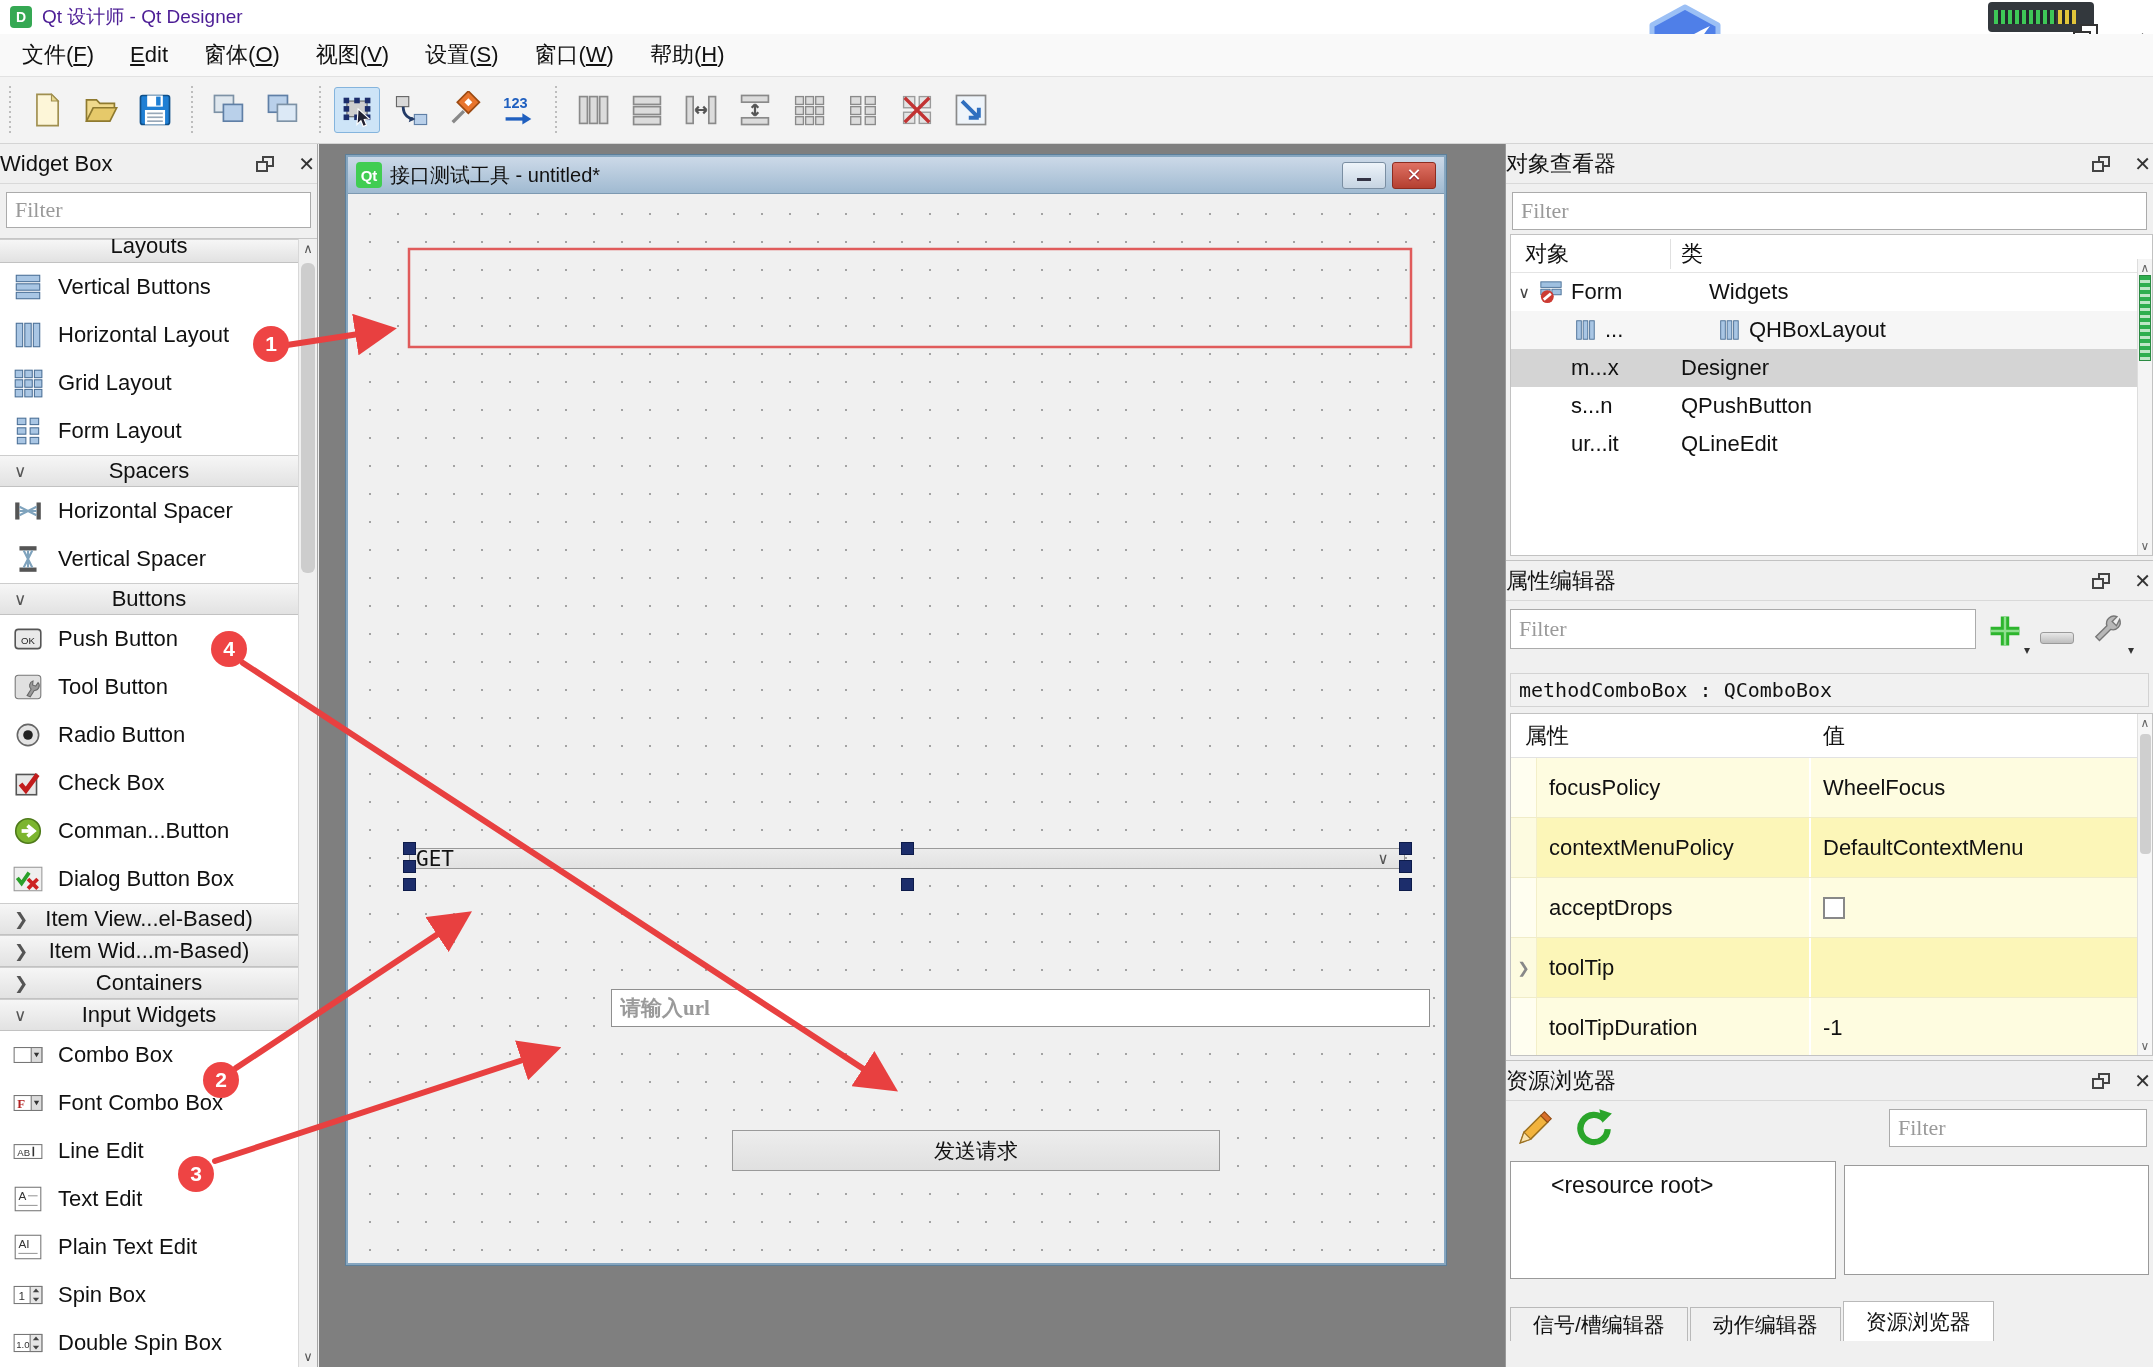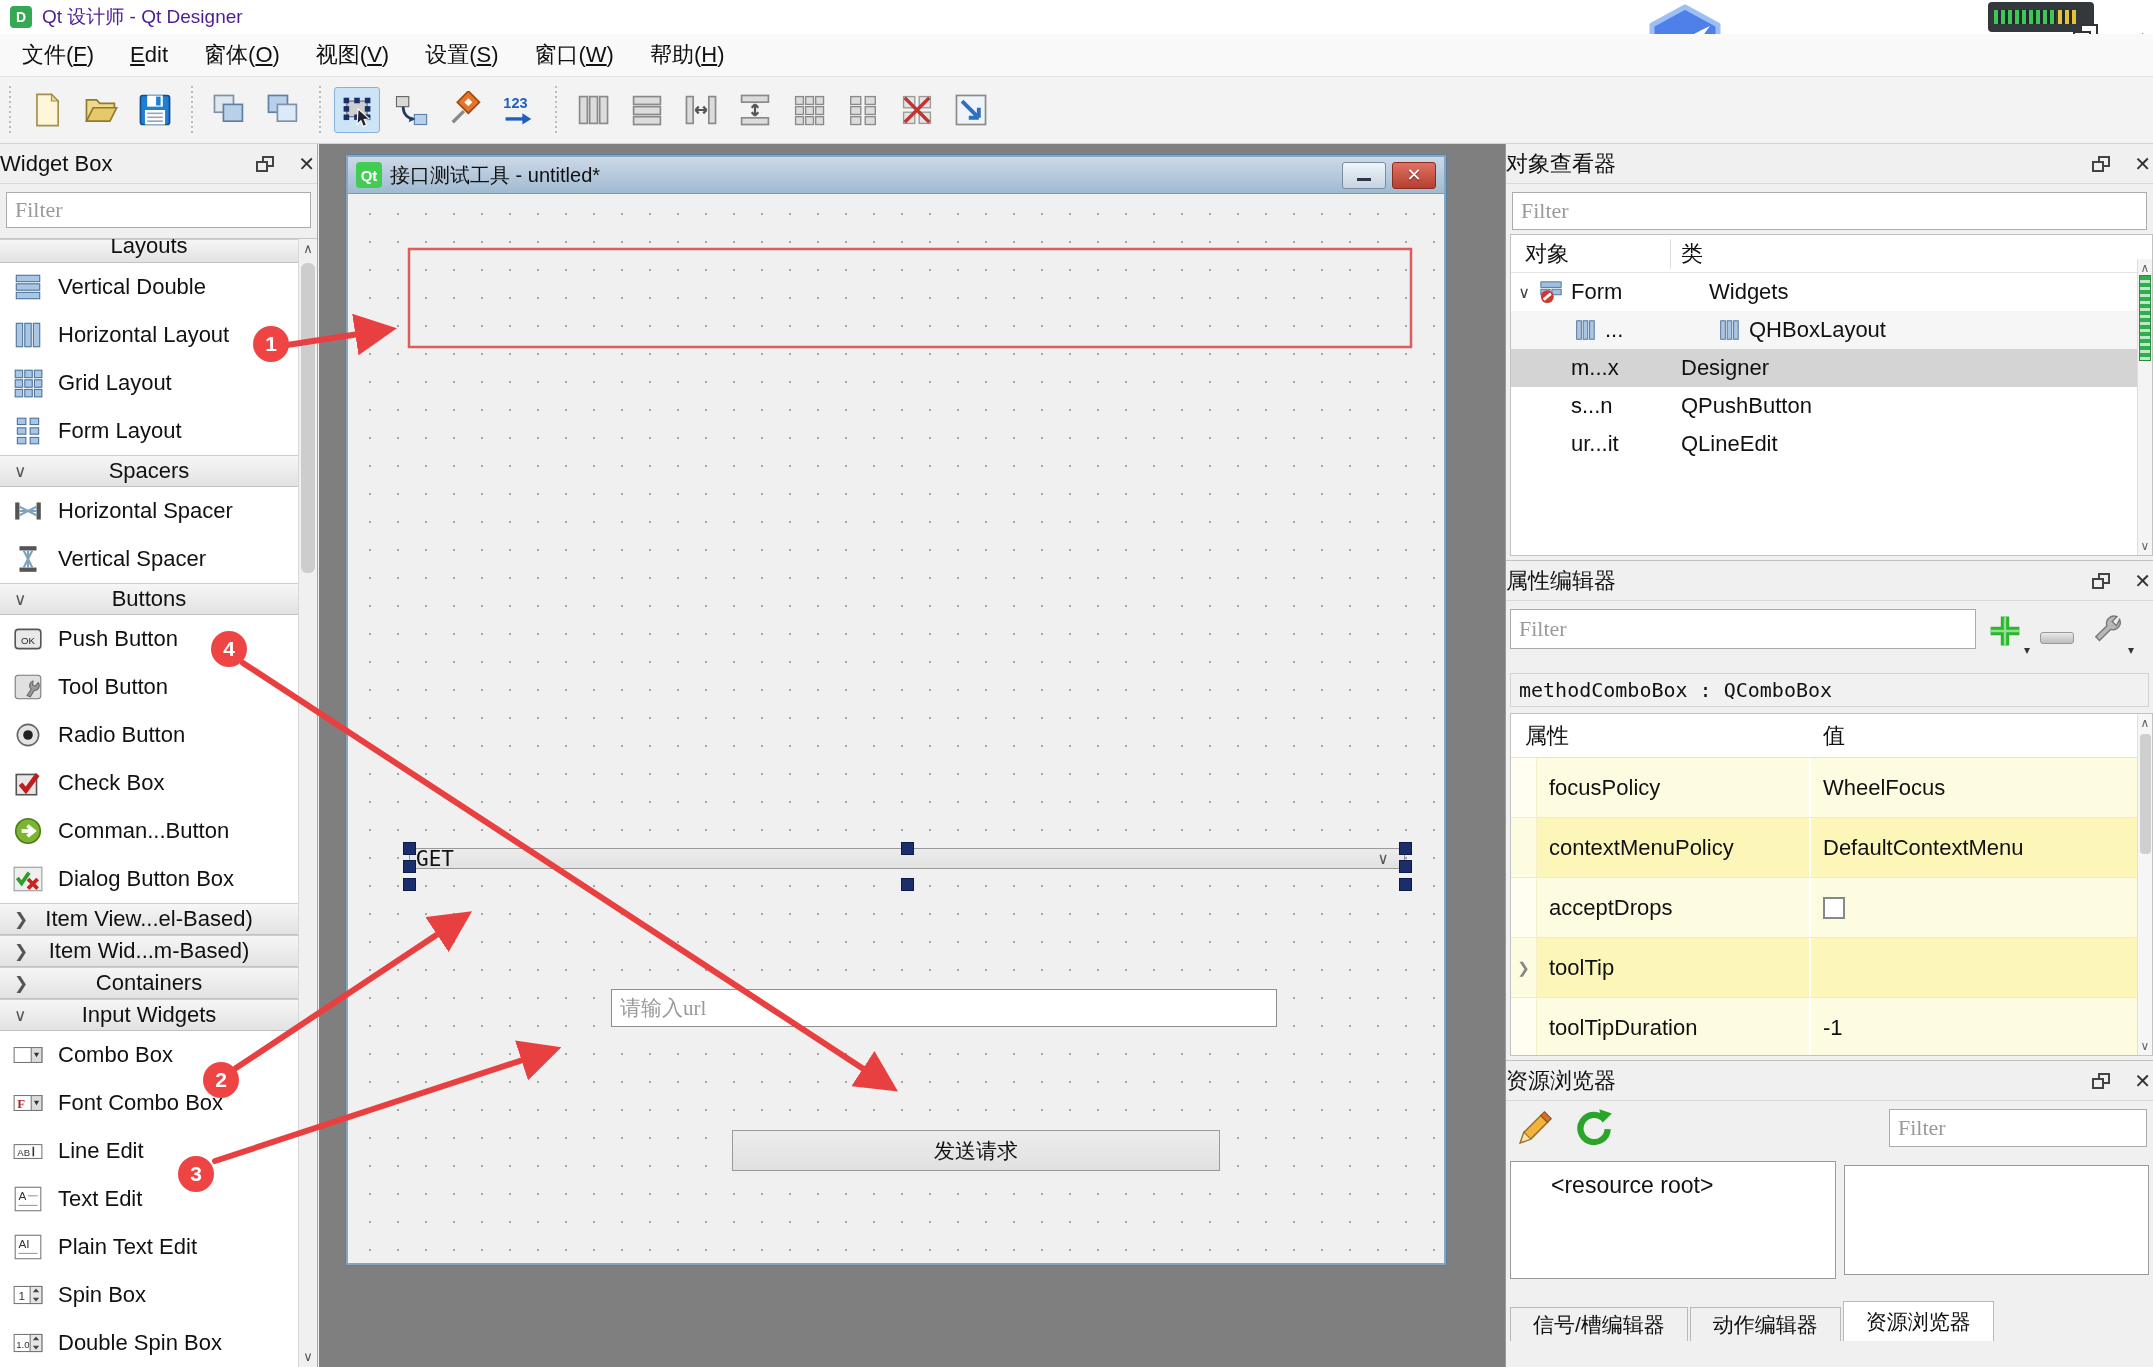--- a/index.html
+++ b/index.html
@@ -92,22 +92,22 @@
   .fbtn.close { background:linear-gradient(#df7163,#b43f30); border-color:#8c2c20; color:#fff;
     font-weight:bold; font-size:18px; text-shadow:0 1px 1px #702; }
   .canvas { position:absolute; left:0; top:37px; right:0; bottom:0; background:#f0f0f0;
     background-image:radial-gradient(#a3a3a3 1.3px, transparent 1.5px); background-size:28px 28px; background-position:8px 6px; }
   .q-combo { position:absolute; left:61px; top:654px; width:996px; height:21px; background:linear-gradient(#ececec,#e2e2e2);
     border:1px solid #9a9a9a; display:flex; align-items:center;
     font-family:"DejaVu Sans Mono",monospace; font-size:21px; }
   .q-combo .val { margin-left:6px; }
   .q-combo .dd { position:absolute; right:16px; color:#555; font-size:16px; }
   .handle { position:absolute; width:13px; height:13px; background:#1c2d6b; border:1px solid #0d1b4a; }
-  .q-lineedit { position:absolute; left:263px; top:795px; width:666px; height:38px; background:#fff;
-    border:1px solid #8f8f8f; font-family:"DejaVu Sans Mono",monospace; font-size:21px; padding:0 8px; }
+  .q-lineedit { position:absolute; left:263px; top:795px; width:819px; height:38px; background:#fff;
+    border:1px solid #8f8f8f; font-family:"DejaVu Sans Mono",monospace; font-size:21px; padding:0 8px;font-weight:bold; }
   .q-button { position:absolute; left:384px; top:936px; width:488px; height:41px; background:linear-gradient(#ededed,#e0e0e0);
     border:1px solid #9a9a9a; font-size:21px; display:flex; align-items:center; justify-content:center; }
 
   
   .rightcol { position:absolute; right:0; top:0; width:648px; height:100%; background:#f0f0f0; border-left:1px solid #9a9a9a; }
   .rpanel { position:absolute; left:0; width:100%; }
   .rp-inspector { top:0; height:416px; }
   .rp-property { top:416px; height:500px; border-top:1px solid #c2c2c2; }
   .rp-resource { top:916px; height:307px; border-top:1px solid #c2c2c2; }
   .rp-filter { margin:8px 6px 6px 6px; height:38px; border:1px solid #ababab; background:#fff; font-size:22px; padding:0 8px; width:calc(100% - 12px); }
@@ -420,21 +420,21 @@
               <span class="hl">Layouts</span>
             </div>
           <div class="wb-item">
               <svg class="wicon" viewBox="0 0 30 30">
                 <g fill="#a9c6e4" stroke="#4a6f96">
                   <rect x="4" y="4" width="22" height="6"></rect>
                   <rect x="4" y="12" width="22" height="6"></rect>
                   <rect x="4" y="20" width="22" height="6"></rect>
                 </g>
               </svg>
-              <span>Vertical Double</span>
+              <span>Vertical Buttons</span>
             </div>
           <div class="wb-item">
               <svg class="wicon" viewBox="0 0 30 30">
                 <g fill="#a9c6e4" stroke="#4a6f96">
                   <rect x="4" y="4" width="6" height="22"></rect>
                   <rect x="12" y="4" width="6" height="22"></rect>
                   <rect x="20" y="4" width="6" height="22"></rect>
                 </g>
               </svg>
               <span>Horizontal Layout</span>

